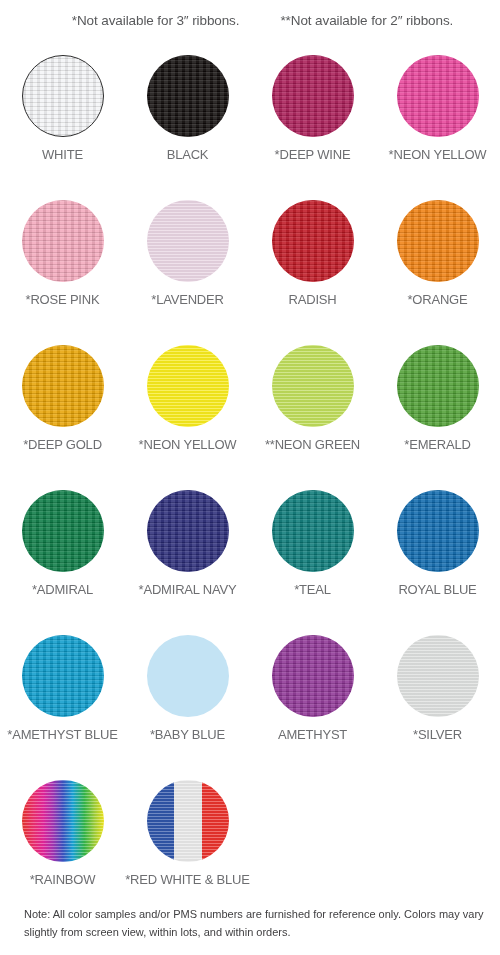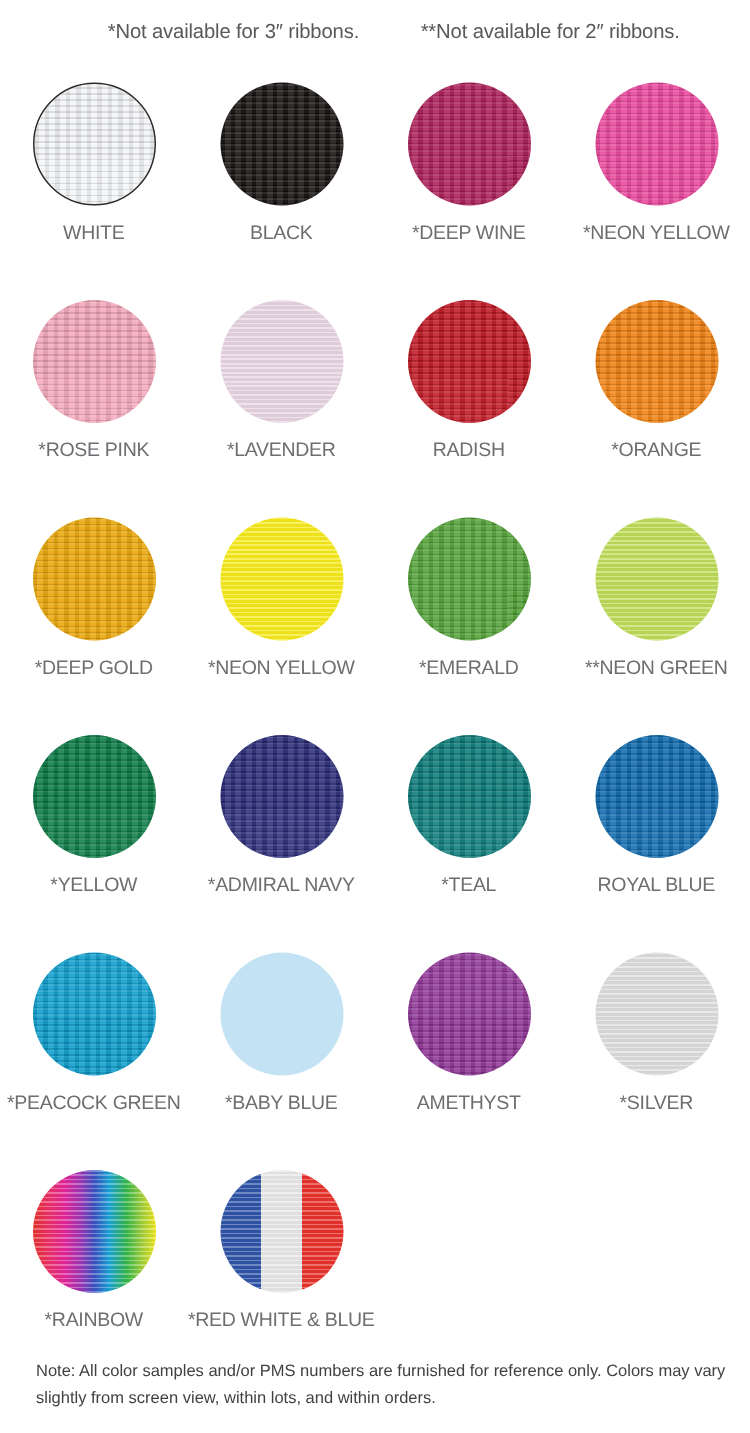--- a/index.html
+++ b/index.html
@@ -163,46 +163,46 @@
     </div>
     <div class="cell">
       <div class="swatch" style="background: rgb(232, 164, 4);"></div>
       <div class="label">*DEEP GOLD</div>
     </div>
     <div class="cell">
       <div class="swatch soft" style="background: rgb(247, 234, 28);"></div>
       <div class="label">*NEON YELLOW</div>
     </div>
     <div class="cell">
+      <div class="swatch soft" style="background: rgb(190, 220, 90);"></div>
+      <div class="label">**NEON GREEN</div>
+    </div>
+    <div class="cell">
       <div class="swatch" style="background: rgb(79, 159, 52);"></div>
       <div class="label">*EMERALD</div>
     </div>
     <div class="cell">
-      <div class="swatch soft" style="background: rgb(190, 220, 90);"></div>
-      <div class="label">**NEON GREEN</div>
-    </div>
-    <div class="cell">
       <div class="swatch" style="background: rgb(10, 122, 68);"></div>
-      <div class="label">*YELLOW</div>
+      <div class="label">*ADMIRAL</div>
     </div>
     <div class="cell">
       <div class="swatch" style="background: rgb(42, 43, 120);"></div>
       <div class="label">*ADMIRAL NAVY</div>
     </div>
     <div class="cell">
       <div class="swatch" style="background: rgb(10, 122, 120);"></div>
       <div class="label">*TEAL</div>
     </div>
     <div class="cell">
       <div class="swatch" style="background: rgb(13, 105, 173);"></div>
       <div class="label">ROYAL BLUE</div>
     </div>
     <div class="cell">
       <div class="swatch" style="background: rgb(11, 156, 204);"></div>
-      <div class="label">*PEACOCK GREEN</div>
+      <div class="label">*AMETHYST BLUE</div>
     </div>
     <div class="cell">
       <div class="swatch plain" style="background: rgb(195, 227, 244);"></div>
       <div class="label">*BABY BLUE</div>
     </div>
     <div class="cell">
       <div class="swatch" style="background: rgb(142, 52, 149);"></div>
       <div class="label">AMETHYST</div>
     </div>
     <div class="cell">

